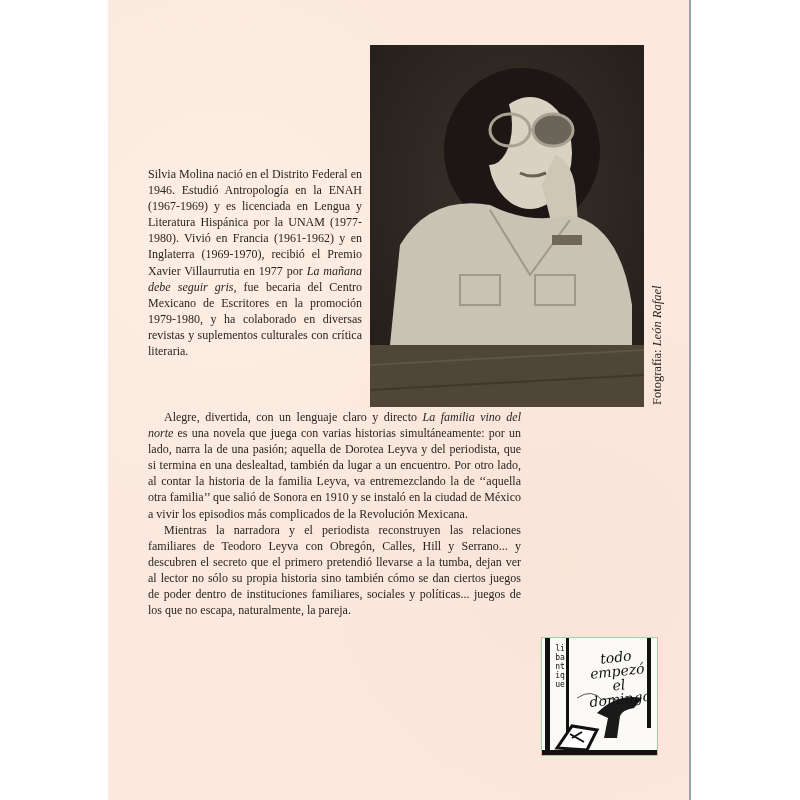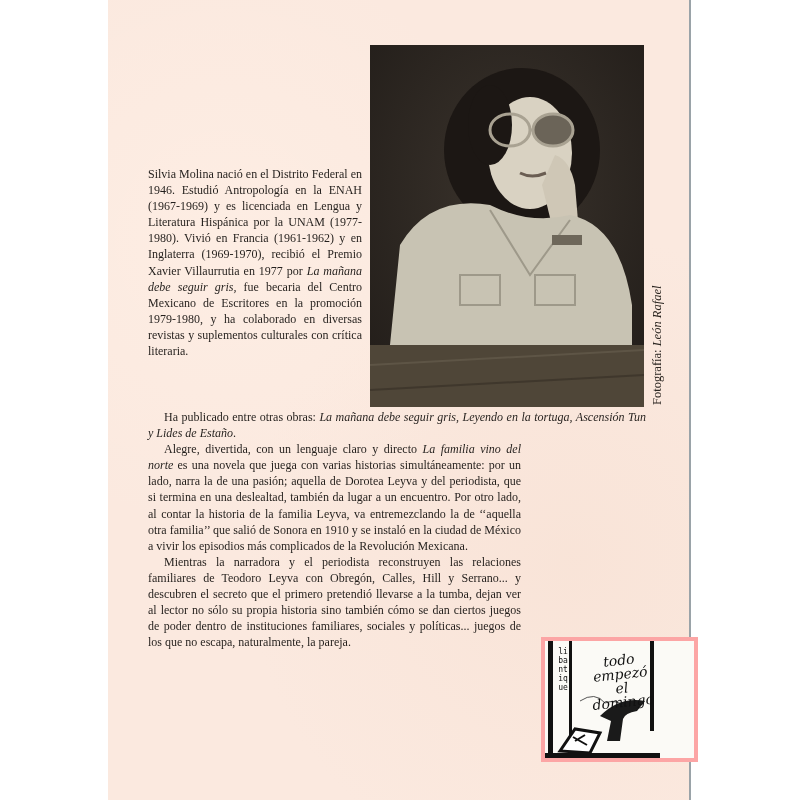--- a/index.html
+++ b/index.html
@@ -34,21 +34,21 @@
       text-align: justify; hyphens: manual;
     }
     .para { margin: 0; }
     .para.indent { text-indent: 16px; }
     .lower {
       position: absolute; left: 148px; top: 409px; width: 373px;
     }
     .lower .wide { width: 498px; }
     .logo {
       position: absolute; left: 541px; top: 637px; width: 115px; height: 117px;
-      background: #fbfaf6; border: 4px solid #fca5a5; overflow: hidden; padding-left: 34px;
+      background: #fbfaf6; border: 1px solid #fca5a5; overflow: hidden;
     }
     .logo-title {
       position: absolute; left: 40px; top: 12px; width: 72px;
       font-family: "DejaVu Serif", serif; font-style: italic; font-size: 14px; line-height: 14px;
       color: #111; text-align: center; transform: rotate(-6deg);
     }
     .logo-side {
       position: absolute; left: 13px; top: 6px; width: 10px;
       font-family: "DejaVu Sans Mono", monospace; font-size: 8px; line-height: 9px; color: #111;
       word-break: break-all; text-align: center;
@@ -97,21 +97,20 @@
 <div class="credit">
   <span>Fotografía:</span>
   <i>León Rafael</i>
 </div>
 
 <div class="bio text">
   <p class="para"><span>Silvia Molina nació en el Distrito Federal en 1946. Estudió Antropología en la ENAH (1967-1969) y es licenciada en Lengua y Literatura Hispánica por la UNAM (1977-1980). Vivió en Francia (1961-1962) y en Inglaterra (1969-1970), recibió el Premio Xavier Villaurrutia en 1977 por </span><i>La mañana debe seguir gris,</i><span> fue becaria del Centro Mexicano de Escritores en la promoción 1979-1980, y ha colaborado en diversas revistas y suplementos culturales con crítica literaria.</span></p>
 </div>
 
 <div class="lower text">
-  <p class="para indent wide"><span>Ha publicado entre otras obras: </span><i>La mañana debe seguir gris, Leyendo en la tortuga, Ascensión Tun y Lides de Estaño</i><span>.</span></p>
   <p class="para indent"><span>Alegre, divertida, con un lenguaje claro y directo </span><i>La familia vino del norte</i><span> es una novela que juega con varias historias simultáneamente: por un lado, narra la de una pasión; aquella de Dorotea Leyva y del periodista, que si termina en una deslealtad, también da lugar a un encuentro. Por otro lado, al contar la historia de la familia Leyva, va entremezclando la de ‘‘aquella otra familia’’ que salió de Sonora en 1910 y se instaló en la ciudad de México a vivir los episodios más complicados de la Revolución Mexicana.</span></p>
   <p class="para indent">Mientras la narradora y el periodista reconstruyen las relaciones familiares de Teodoro Leyva con Obregón, Calles, Hill y Serrano... y descubren el secreto que el primero pretendió llevarse a la tumba, dejan ver al lector no sólo su propia historia sino también cómo se dan ciertos juegos de poder dentro de instituciones familiares, sociales y políticas... juegos de los que no escapa, naturalmente, la pareja.</p>
 </div>
 
 <div class="logo">
   <svg width="115" height="117" viewBox="0 0 115 117" style="position:absolute;left:0;top:0">
     <rect x="3" y="0" width="5" height="117" fill="#111"></rect>
     <rect x="24" y="0" width="3" height="117" fill="#111"></rect>
     <rect x="105" y="0" width="4" height="90" fill="#111"></rect>
     <path d="M35 60 Q50 50 60 62 Q70 58 80 65" stroke="#555" fill="none"></path>

